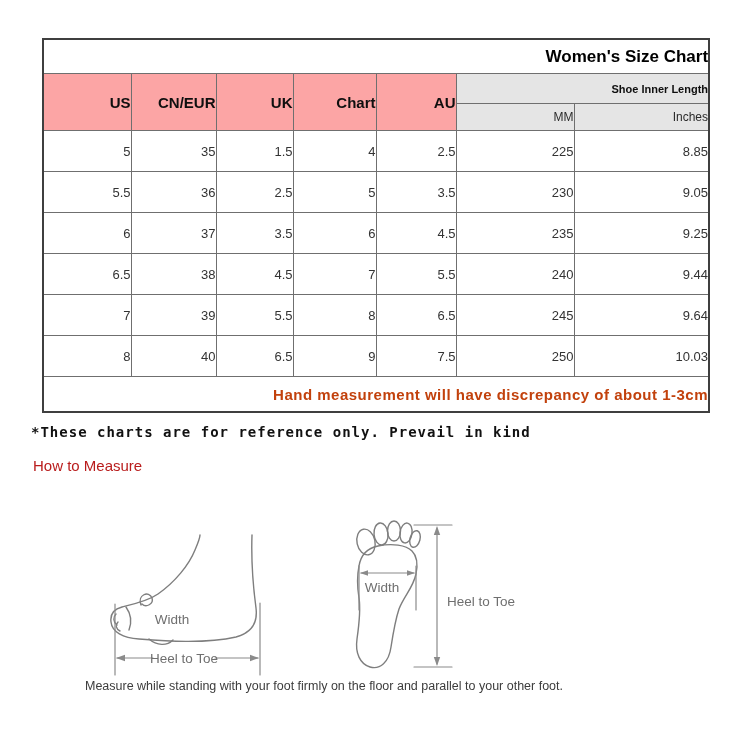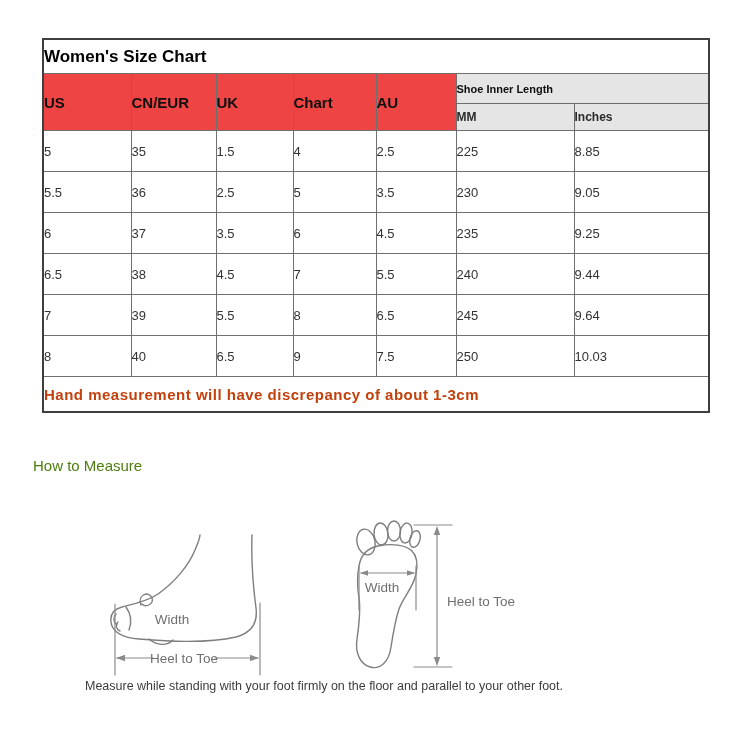--- a/index.html
+++ b/index.html
@@ -3,33 +3,33 @@
 <meta charset="utf-8">
 <style>
   html,body{margin:0;padding:0;background:#ffffff;}
   .sheet{position:relative;width:750px;height:750px;background:#ffffff;
          font-family:"Liberation Sans",sans-serif;overflow:hidden;}
 
   
   table.size-chart{position:absolute;left:42px;top:38px;width:666px;
     border-collapse:collapse;table-layout:fixed;border:2px solid #3f3f3f;}
   table.size-chart th,table.size-chart td{border:1px solid #6f6f6f;
-    text-align:left;vertical-align:middle;padding:0;margin-left:24px;}
+    text-align:right;vertical-align:middle;padding:0;margin-left:24px;}
   .title-cell{height:33px;font-size:17px;font-weight:bold;color:#000;background:#fff;}
-  .colhead{background:#ef4444;font-size:15px;font-weight:bold;color:#0f0f0f;}
+  .colhead{background:#fca5a5;font-size:15px;font-weight:bold;color:#0f0f0f;}
   .spanhead{background:#e5e5e5;font-size:11px;font-weight:bold;color:#0f0f0f;height:29px;}
-  .subhead{background:#e5e5e5;font-size:12px;font-weight:bold;color:#2b2b2b;height:26px;}
+  .subhead{background:#e5e5e5;font-size:12px;font-weight:normal;color:#2b2b2b;height:26px;}
   tbody.size-rows td{height:40px;font-size:13px;color:#333;}
   .footnote-cell{height:34px;font-family:Liberation Sans, sans-serif;
     font-weight:bold;font-size:15px;letter-spacing:.5px;color:#c2410c;}
 
   
   .ref-note{position:absolute;left:31px;top:424px;font-family:"DejaVu Sans Mono",monospace;
     font-weight:bold;font-size:14px;letter-spacing:1px;color:#111;}
-  .htm-heading{position:absolute;left:33px;top:457px;font-size:15px;color:#4d7c0f;}
+  .htm-heading{position:absolute;left:33px;top:457px;font-size:15px;color:#b91c1c;}
   .htm-sub{position:absolute;left:33px;top:486px;font-size:12px;color:#595959;}
   .caption{position:absolute;left:0;top:679px;width:648px;text-align:center;
     font-size:12.5px;color:#3c3c3c;}
 
   
   .diagram{position:absolute;}
   .diagram path,.diagram line,.diagram ellipse,.diagram polyline{
     fill:none;stroke:#7e7e7e;stroke-width:1.4;stroke-linecap:round;}
   .diagram .dim{stroke:#8a8a8a;stroke-width:1.2;}
   .diagram polygon{fill:#8a8a8a;stroke:none;}
@@ -124,20 +124,21 @@
           <td>10.03</td>
         </tr>
       </tbody>
     <tfoot>
       <tr>
         <td class="footnote-cell" colspan="7">Hand measurement will have discrepancy of about 1-3cm</td>
       </tr>
     </tfoot>
   </table>
 
+  <div class="ref-note">*These charts are for reference only. Prevail in kind</div>
 
   <div class="htm-heading">How to Measure</div>
 
 
   <svg class="diagram" style="left:103px;top:508px;" width="172" height="172" viewBox="0 0 172 172">
     <g>
       <path d="M 149,27 C 148,55 151,85 153,100 C 155,116 148,125 133,129
                C 102,136 62,133 36,131 C 20,130 9,124 8,114
                C 7,106 11,101 19,99 C 31,96 45,93 55,86
                C 72,74 86,57 92,42 C 95,35 97,30 97,27"></path>

